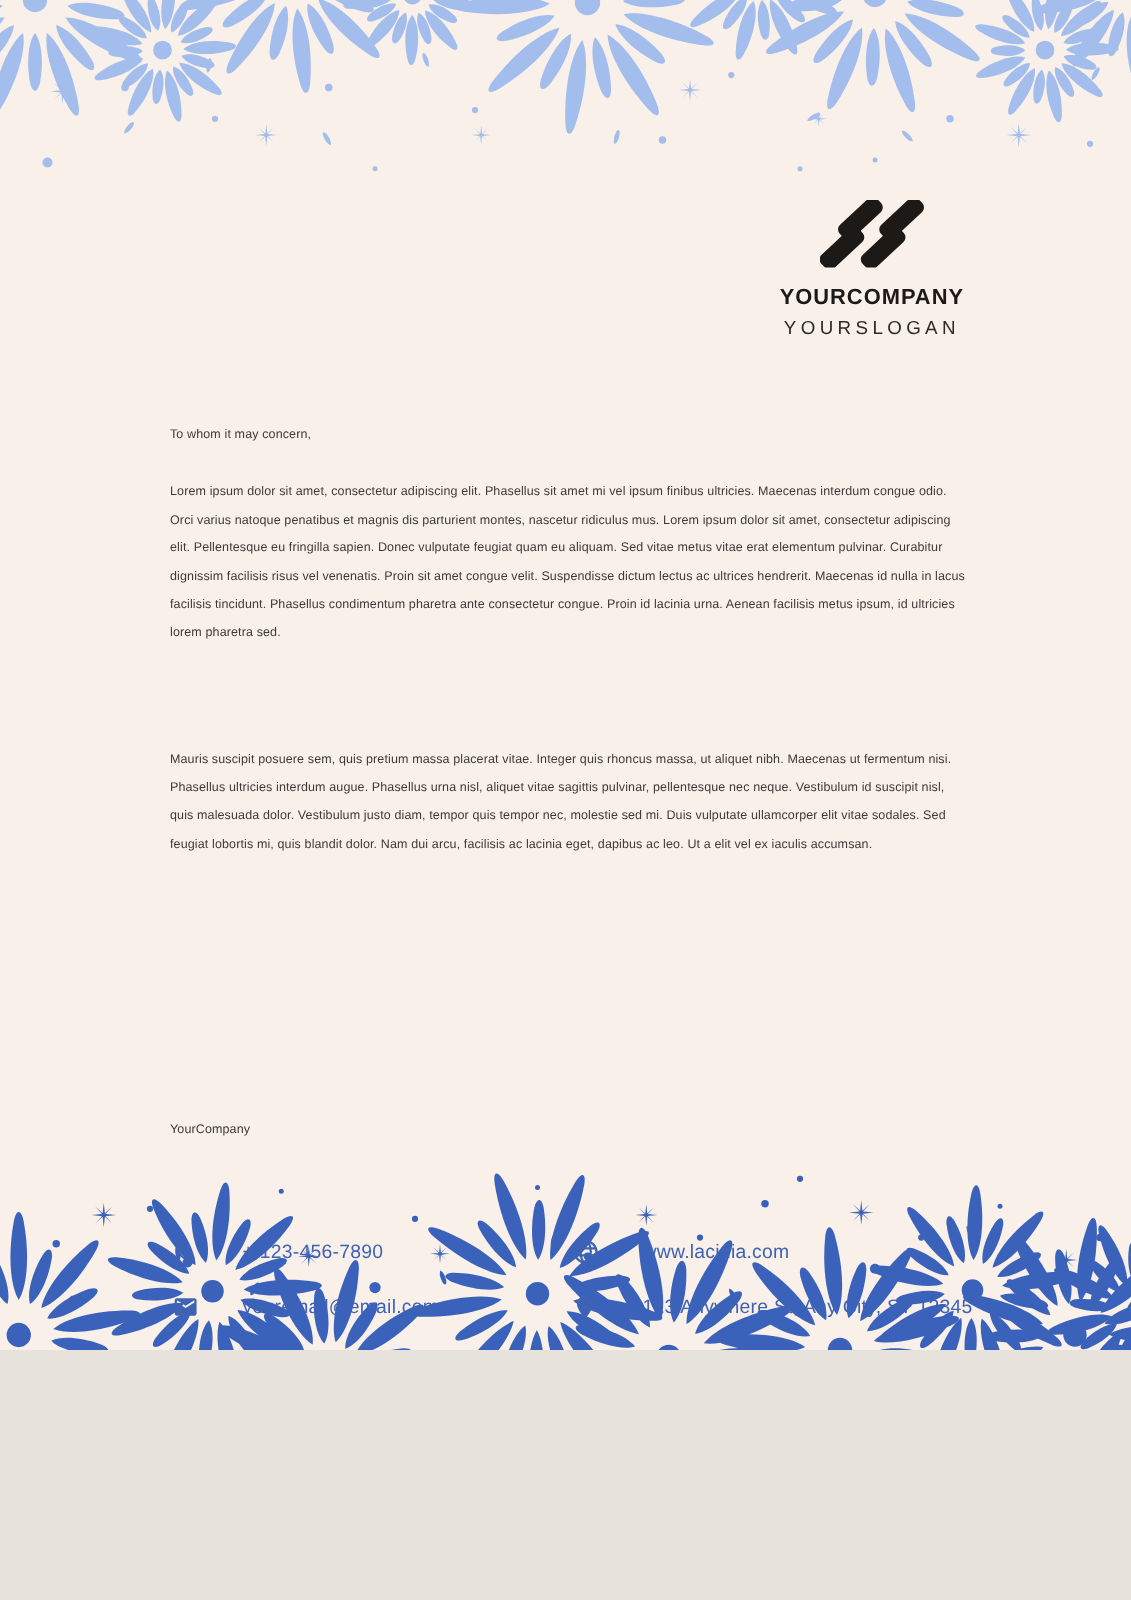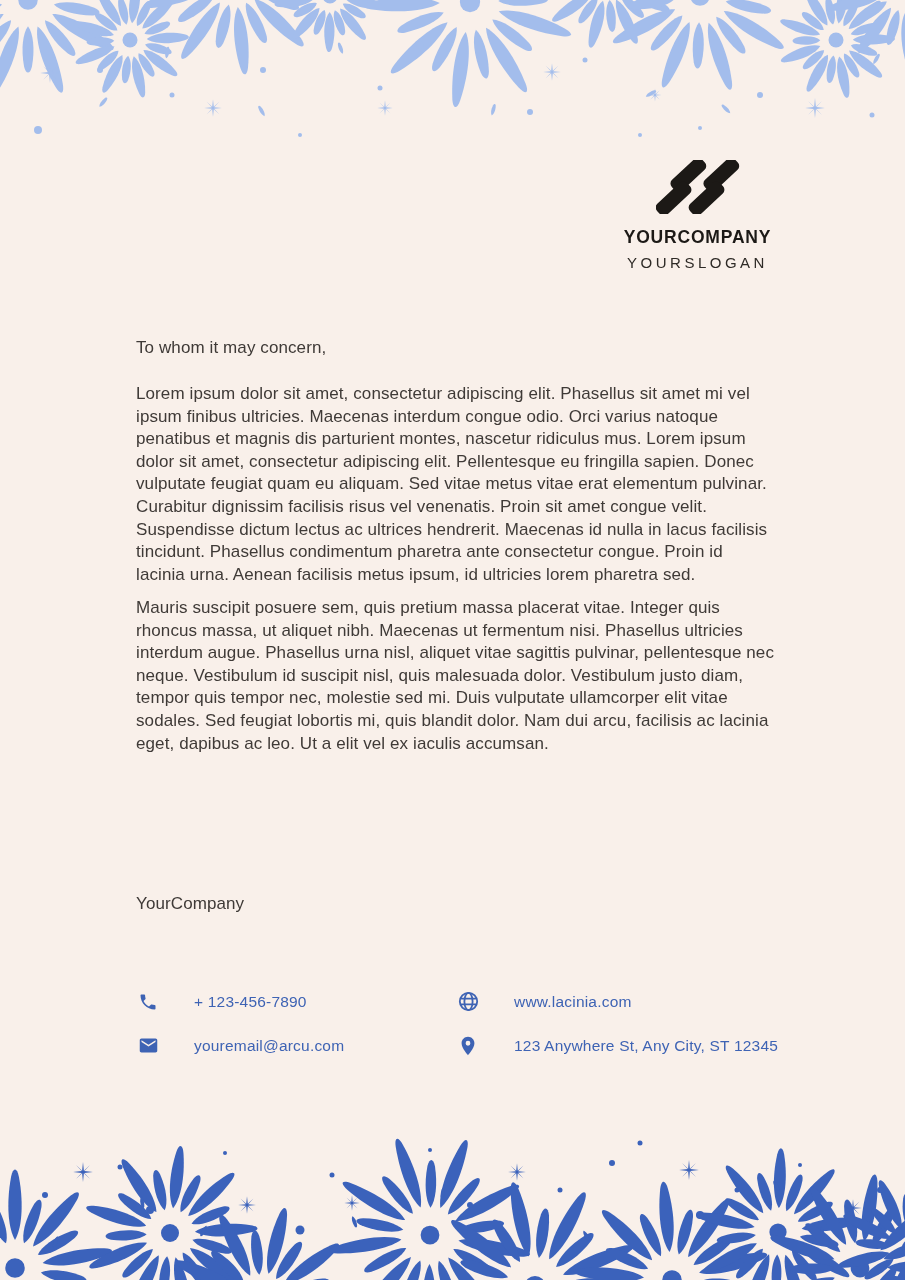--- a/index.html
+++ b/index.html
@@ -4,21 +4,21 @@
 <style>
   :root{
     --bg:#f9f0ea;
     --ink:#1c1916;
     --text:#3f3a37;
     --accent:#3e63b4;
   }
   html,body{margin:0;padding:0;background:#e8e2dc;}
   .page{
     position:relative;
-    width:905px;height:1280px;
+    width:905px;height:1080px;
     margin:0 auto;
     background:var(--bg);
     overflow:hidden;
     font-family:"Liberation Sans", sans-serif;
   }
   .deco{position:absolute;left:0;display:block;pointer-events:none;}
   .deco-top{top:0;}
   .deco-bottom{bottom:0;}
 
   
@@ -30,21 +30,21 @@
     color:var(--ink);
   }
   .brand-slogan{
     margin-top:6px;
     font-size:15px;font-weight:400;letter-spacing:3.5px;
     color:#2e2a26;
   }
 
   
   .letter{position:absolute;left:136px;top:337px;width:640px;height:640px;
-    color:var(--text);font-size:17px;line-height:22.6px;letter-spacing:0.1px;}
+    color:var(--text);font-size:10px;line-height:22.6px;letter-spacing:0.1px;}
   .letter p{margin:0;position:absolute;left:0;width:100%;}
   .salutation{top:0;}
   .para-1{top:46px;}
   .para-2{top:260px;}
   .closing{top:506px;}
   .signature{top:556px;}
 
   
   .contact{
     position:absolute;left:136px;top:988px;
@@ -543,21 +543,21 @@
       </span>
       <span class="clabel">www.lacinia.com</span>
     </div>
 
     <div class="contact-item">
       <span class="cicon">
         <svg width="21" height="21" viewBox="0 0 24 24" fill="currentColor">
           <path d="M20 4H4c-1.1 0-1.99.9-1.99 2L2 18c0 1.1.9 2 2 2h16c1.1 0 2-.9 2-2V6c0-1.1-.9-2-2-2zm0 4l-8 5-8-5V6l8 5 8-5v2z"></path>
         </svg>
       </span>
-      <span class="clabel">youremail@arcu.com</span>
+      <span class="clabel">youremail@email.com</span>
     </div>
 
     <div class="contact-item">
       <span class="cicon">
         <svg width="22" height="22" viewBox="0 0 24 24" fill="currentColor" fill-rule="evenodd">
           <path d="M12 2C8.13 2 5 5.13 5 9c0 5.25 7 13 7 13s7-7.75 7-13c0-3.87-3.13-7-7-7zm0 9.6a2.6 2.6 0 1 1 0-5.2 2.6 2.6 0 0 1 0 5.2z"></path>
         </svg>
       </span>
       <span class="clabel">123 Anywhere St, Any City, ST 12345</span>
     </div>

